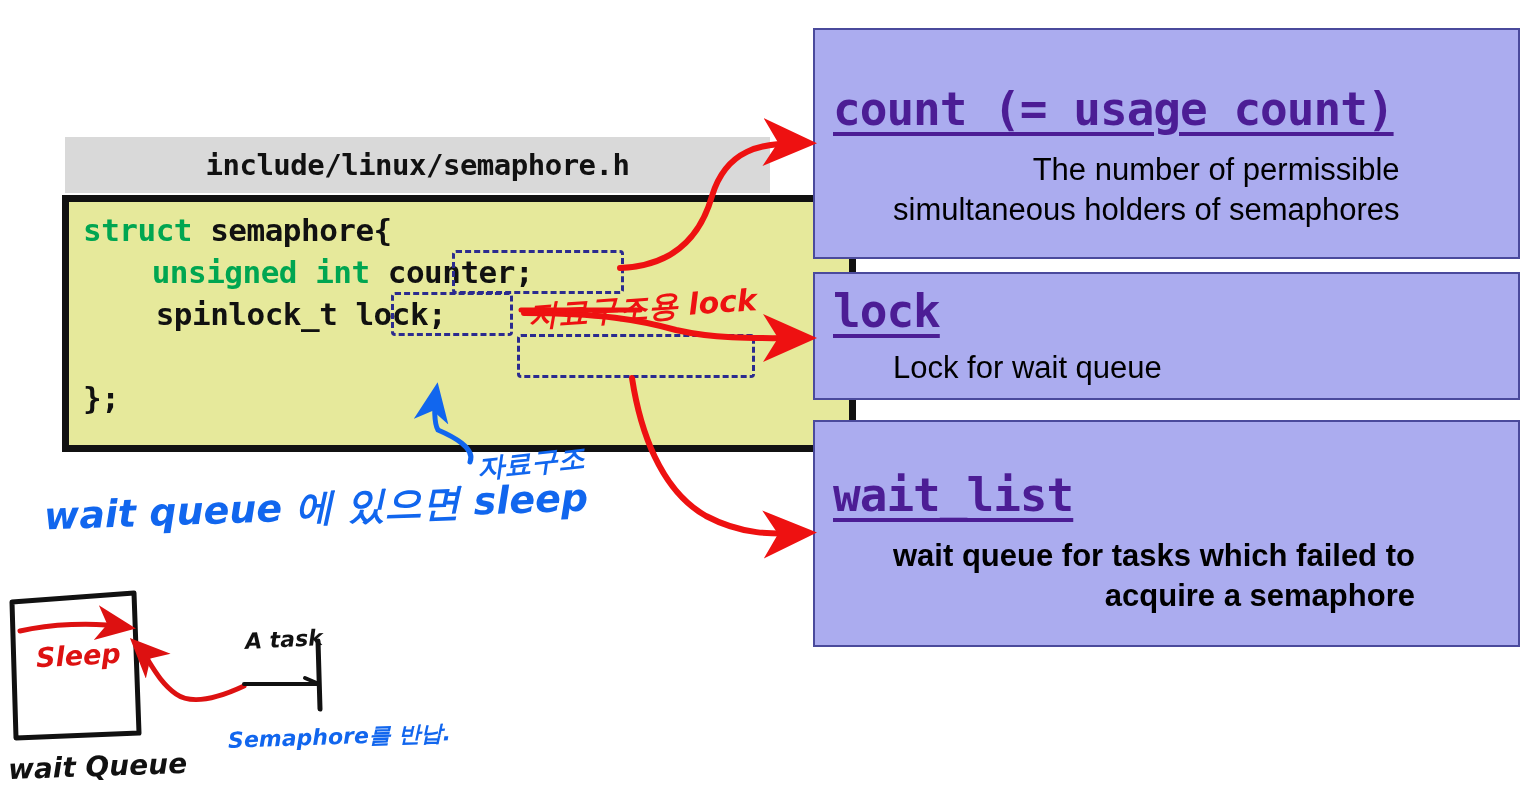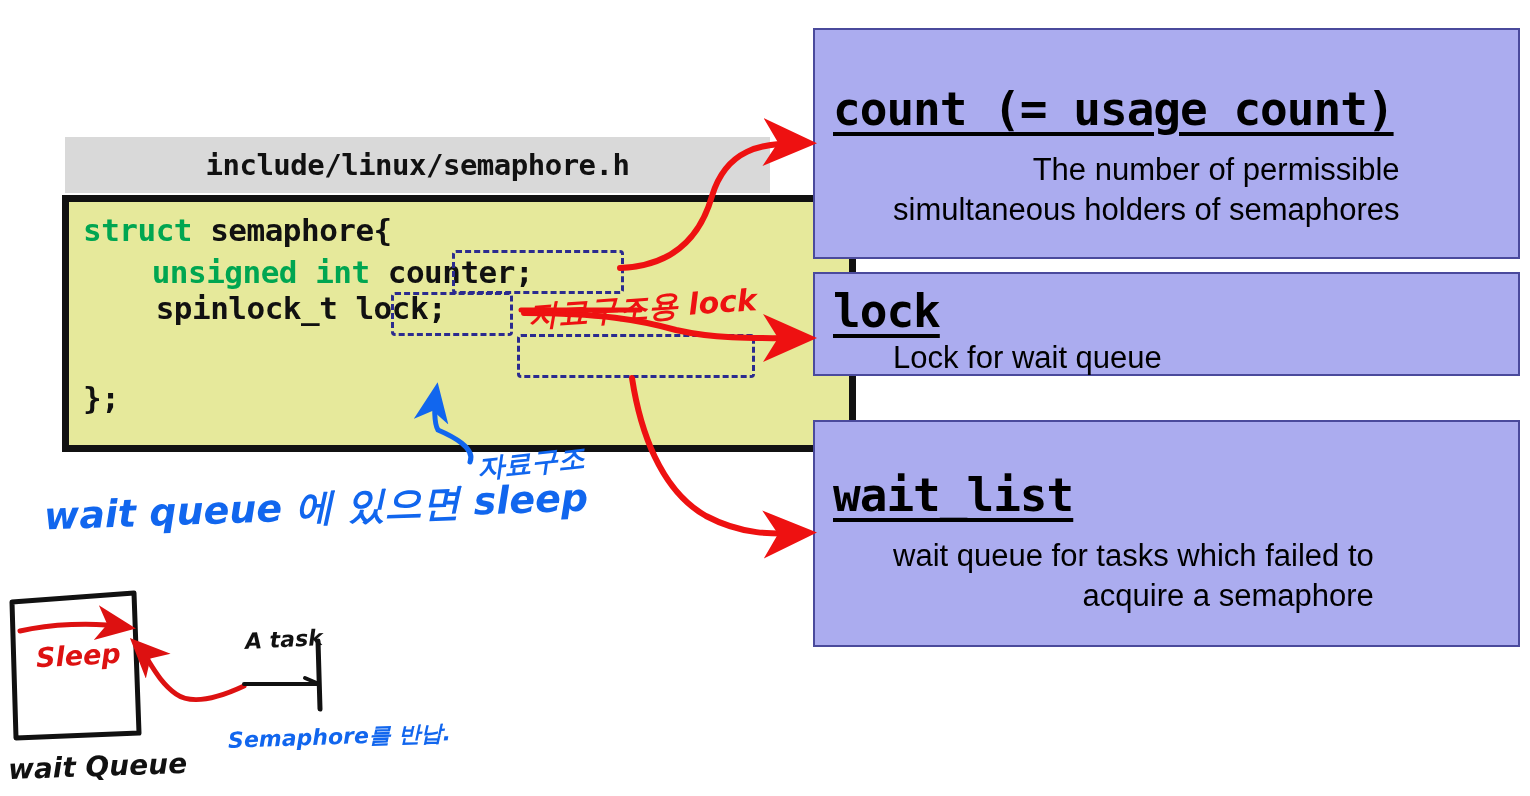--- a/index.html
+++ b/index.html
@@ -52,21 +52,21 @@
     font-family: "DejaVu Sans Mono", monospace;
     font-weight: bold;
     font-size: 31px;
     white-space: pre;
     color: #111111;
     letter-spacing: -0.5px;
   }
   .kw { color: #00a651; }
   #line-1 { left: 14px;  top: 10px; }
   #line-2 { left: 10px;  top: 52px; text-align: right; }
-  #line-3 { left: 14px;  top: 88px; text-align: right; }
+  #line-3 { left: 14px;  top: 94px; text-align: right; }
   #line-4 { left: 14px;  top: 136px; }
   #line-5 { left: 14px;  top: 178px; }
 
   .dash-box {
     position: absolute;
     border: 3px dashed #2b2b8f;
     border-radius: 4px;
     box-sizing: border-box;
     pointer-events: none;
   }
@@ -76,46 +76,46 @@
 
   
   .panel {
     position: absolute;
     left: 813px;
     background: #abacef;
     border: 2px solid #4a4a9c;
     box-sizing: border-box;
   }
   #panel-count    { top: 28px;  width: 707px; height: 231px; }
-  #panel-lock     { top: 272px; width: 707px; height: 104px; }
+  #panel-lock     { top: 272px; width: 707px; height: 128px; }
   #panel-waitlist { top: 420px; width: 707px; height: 227px; }
 
   .panel-title {
     font-family: "DejaVu Sans Mono", monospace;
     font-weight: bold;
     font-size: 46px;
-    color: #000000;
+    color: #4c1d95;
     text-decoration: underline;
     text-underline-offset: 7px;
     letter-spacing: -1px;
     white-space: pre;
   }
   .panel-body {
     font-family: "Liberation Sans", sans-serif;
     font-size: 31px;
     color: #000000;
     line-height: 1.28;
     text-align: right;
   }
   #panel-count .panel-title    { position: absolute; left: 18px; top: 52px; }
   #panel-count .panel-body     { position: absolute; left: 78px; top: 120px; }
   #panel-lock .panel-title     { position: absolute; left: 18px; top: 10px; }
-  #panel-lock .panel-body      { position: absolute; left: 78px; top: 64px; }
+  #panel-lock .panel-body      { position: absolute; left: 78px; top: 74px; }
   #panel-waitlist .panel-title { position: absolute; left: 18px; top: 46px; }
-  #panel-waitlist .panel-body  { position: absolute; left: 78px; top: 114px; }
+  #panel-waitlist .panel-body  { position: absolute; left: 78px; top: 114px; font-weight: bold; }
 
   
   #ink-layer {
     position: absolute;
     left: 0; top: 0;
     width: 1530px;
     height: 796px;
     pointer-events: none;
   }
   .hand {

